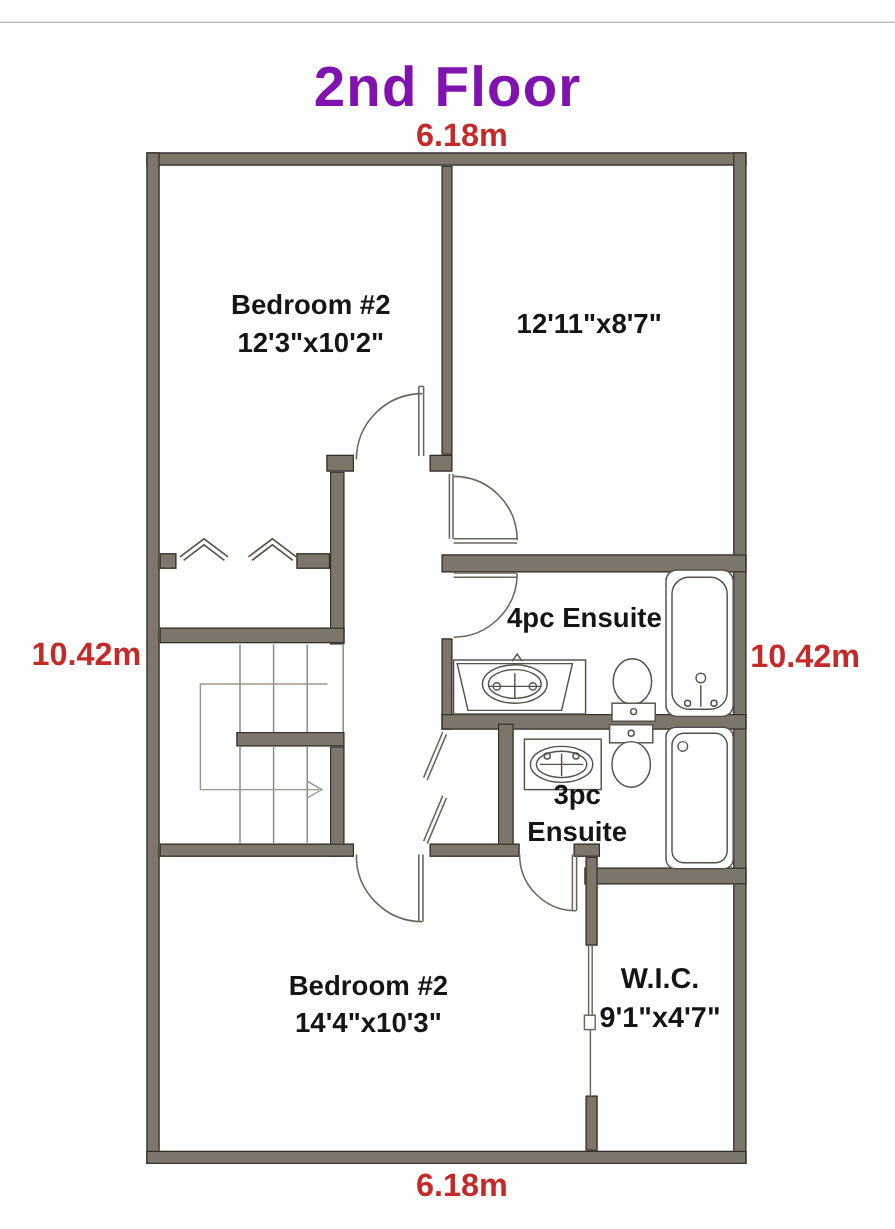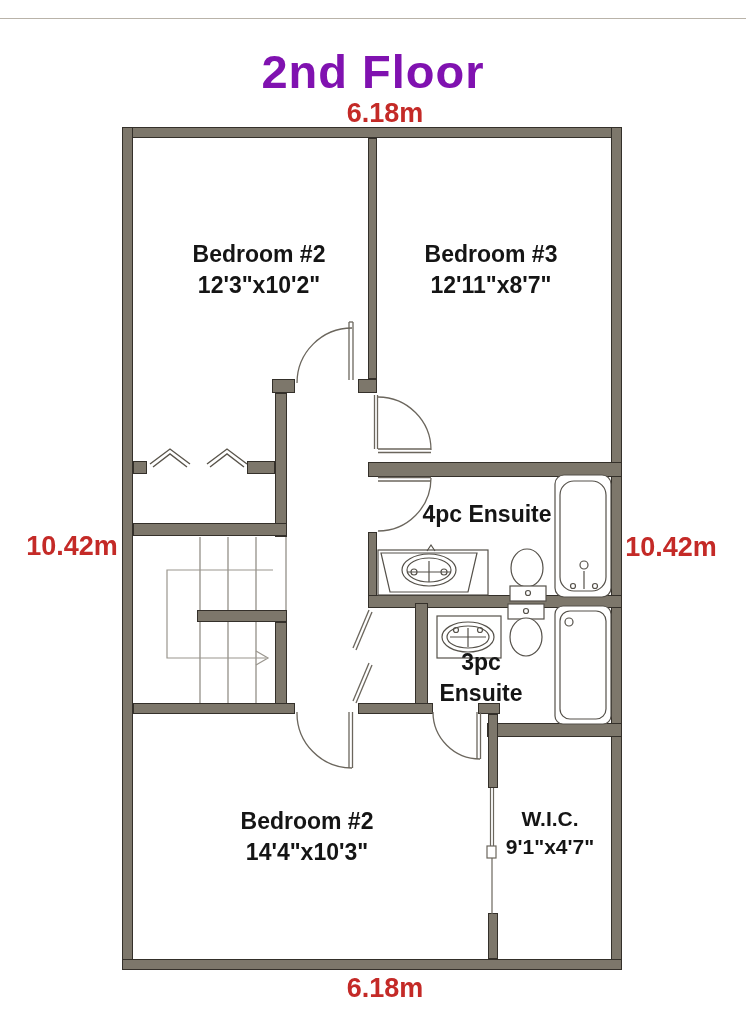--- a/index.html
+++ b/index.html
@@ -17,21 +17,21 @@
     transform:translate(-50%,-50%);white-space:nowrap;
   }
   .wall{
     position:absolute;background:var(--wall,#7d776b);
     border:1.5px solid #34302a;box-sizing:border-box;
   }
   .room-label{
     position:absolute;transform:translate(-50%,-50%);text-align:center;
     color:#151515;font-weight:bold;font-size:23px;white-space:nowrap;line-height:1.35;
   }
-  .room-label.small{font-size:21px;}
+  .room-label.small{font-size:24px;}
   svg.overlay{position:absolute;left:0;top:0;}
 </style>
 </head>
 <body>
 
 <div class="stage">
 
   <div class="frame-line"></div>
 
   <div class="title">2nd Floor</div>
@@ -180,21 +180,20 @@
       <circle cx="569" cy="622" r="4"></circle>
     </g>
   </svg>
 
   <div class="room-label" style="left:259px;top:270px;">
     <div>Bedroom #2</div>
     <div>12'3"x10'2"</div>
   </div>
 
   <div class="room-label" style="left:491px;top:270px;">
-    <div>Bedroom #3</div>
     <div>12'11"x8'7"</div>
   </div>
 
   <div class="room-label" style="left:487px;top:515px;">
     <div>4pc Ensuite</div>
   </div>
 
   <div class="room-label" style="left:481px;top:678px;">
     <div>3pc</div>
     <div>Ensuite</div>

